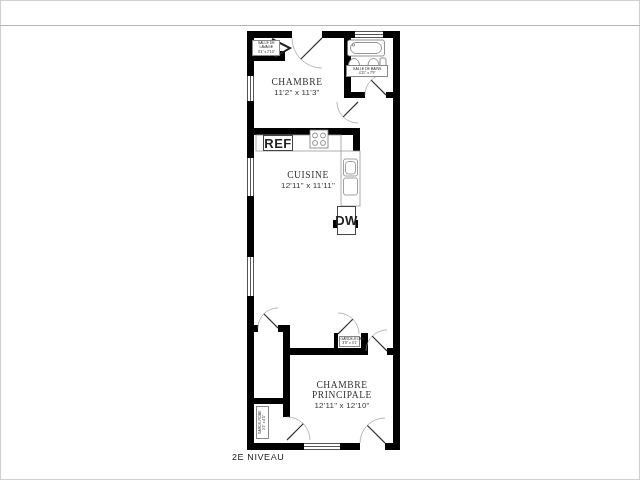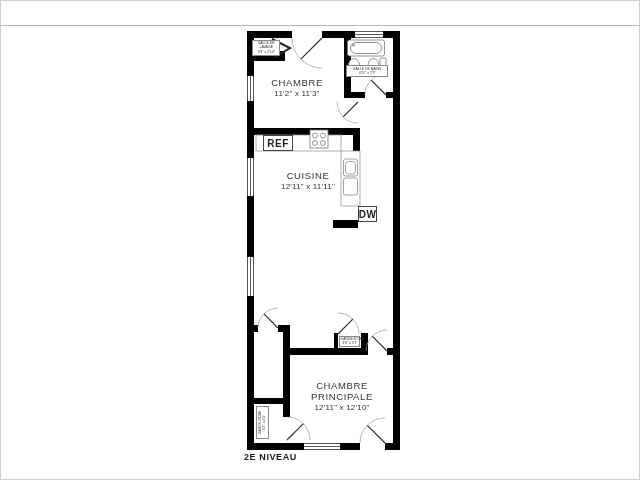--- a/index.html
+++ b/index.html
@@ -10,30 +10,30 @@
   .wall{position:absolute;background:#000;}
   .window{position:absolute;background:#fff;box-sizing:border-box;}
   .win-v{border-left:1px solid #555;border-right:1px solid #555;}
   .win-v::after{content:"";position:absolute;left:50%;top:0;bottom:0;width:1px;margin-left:-.5px;background:#555;}
   .win-h{border-top:1px solid #555;border-bottom:1px solid #555;}
   .win-h::after{content:"";position:absolute;top:50%;left:0;right:0;height:1px;margin-top:-.5px;background:#555;}
   .gap{position:absolute;background:#fff;}
   svg.overlay{position:absolute;left:0;top:0;width:153px;height:419px;}
   .box{position:absolute;background:#fff;border:1px solid #444;box-sizing:border-box;
        display:flex;align-items:center;justify-content:center;color:#222;}
-  .box .bl{font-size:10px;font-weight:700;letter-spacing:.5px;}
+  .box .bl{font-size:13px;font-weight:700;letter-spacing:.5px;}
   .callout{position:absolute;background:#fff;border:.5px solid #888;box-sizing:border-box;
            display:flex;align-items:center;justify-content:center;color:#333;}
   .callout .inner{transform:scale(.5);transform-origin:center center;font-size:7px;line-height:1.2;
                   text-align:center;white-space:nowrap;width:200%;}
   .rot{transform:rotate(-90deg);}
   .roomlabel{position:absolute;text-align:center;color:#333;}
-  .roomlabel .nm{font-size:9.5px;letter-spacing:.6px;}
+  .roomlabel .nm{font-size:9.5px;letter-spacing:.6px;font-family:Liberation Serif, serif;}
   .roomlabel .dm{font-size:8px;margin-top:1px;letter-spacing:.2px;}
-  .floor-title{position:absolute;left:244px;top:452px;font-size:9px;letter-spacing:.6px;color:#1a1a1a;font-weight:bold;}
+  .floor-title{position:absolute;left:232px;top:452px;font-size:9px;letter-spacing:.6px;color:#1a1a1a;}
 </style>
 </head>
 <body>
 
 <div class="frame"></div>
 <div class="topline"></div>
 
 <div id="plan">
 
   <div class="wall" style="left:0;top:0;width:153px;height:7px"></div>
@@ -130,21 +130,21 @@
       <path d="M 138 412 L 120.3 394.3" stroke="#333" stroke-width="1.2"></path>
     </g>
     <g>
       <polyline points="25,8 43,17 28,26" fill="none" stroke="#222" stroke-width="2"></polyline>
     </g>
   </svg>
 
   <div class="box" style="left:16px;top:104px;width:30px;height:16px">
     <span class="bl">REF</span>
   </div>
-  <div class="box" style="left:111px;top:175px;width:19px;height:16px">
+  <div class="box" style="left:90px;top:175px;width:19px;height:29px">
     <span class="bl">DW</span>
   </div>
 
   <div class="callout" style="left:5px;top:9px;width:28px;height:16px">
     <div class="inner">
       <div>SALLE DE</div>
       <div>LAVAGE</div>
       <div>3'3" x 2'10"</div>
     </div>
   </div>

